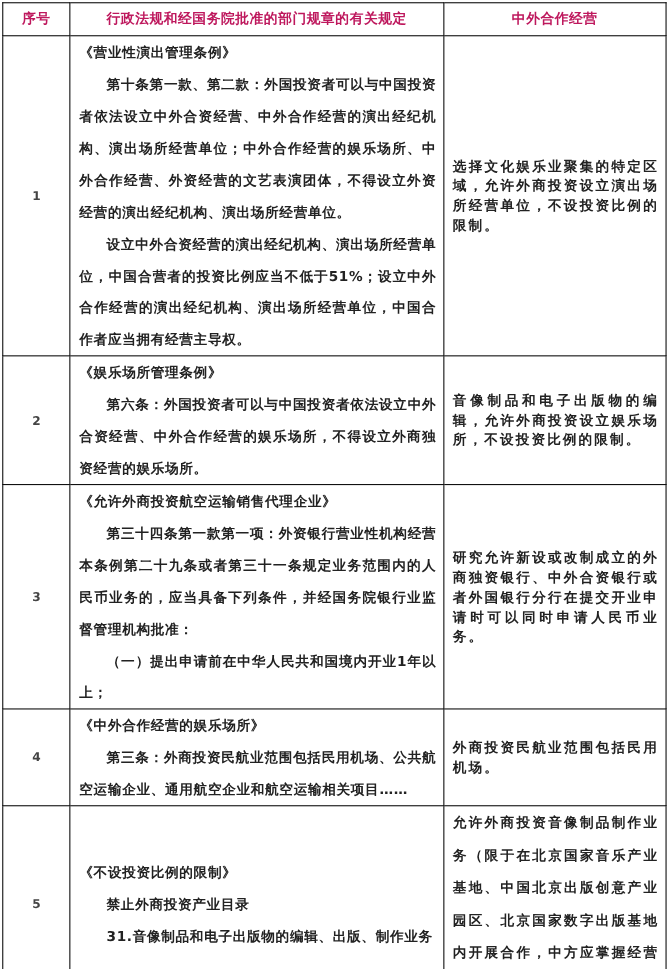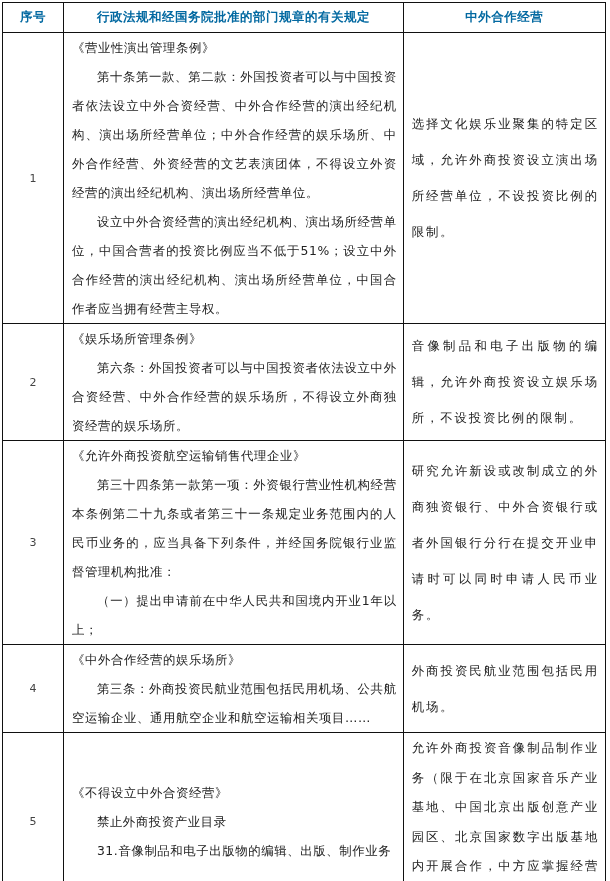--- a/index.html
+++ b/index.html
@@ -21,29 +21,30 @@
       top: 2px;
       width: 604px;
       border-collapse: collapse;
       table-layout: fixed;
     }
     .tbl td, .tbl th {
       border: 1.5px solid #111111;
       padding: 0;
       vertical-align: middle;
       overflow: hidden;
+      font-weight: bold;
     }
     .col-num { width: 61px; }
     .col-law { width: 339px; }
     .col-adj { width: 202px; }
     .tbl th {
       height: 29px;
       font-size: 12.5px;
       font-weight: bold;
-      color: #0369a1;
+      color: #be185d;
       text-align: center;
       letter-spacing: 0.5px;
     }
     .num-cell {
       text-align: center;
       font-size: 11px;
       color: #444;
     }
     .law-cell {
       padding: 0 6px 0 8px !important;
@@ -53,21 +54,21 @@
       color: #222;
     }
     .law-cell p {
       margin: 0;
       text-align: justify;
     }
     .law-cell .indent { text-indent: 2em; }
     .adj-cell {
       padding: 0 6px 0 8px !important;
       font-size: 12.4px;
-      line-height: 36px;
+      line-height: 18px;
       letter-spacing: 1.9px;
       color: #222;
       text-align: justify;
     }
     .adj-cell.tight { letter-spacing: 1.6px; line-height: 29.5px; }
     .r1 { height: 281px; }
     .r2 { height: 114px; }
     .r3 { height: 197px; }
     .r4 { height: 82px; }
     .r5 { height: 171px; }
@@ -124,20 +125,20 @@
       <td class="law-cell">
         <p>《中外合作经营的娱乐场所》</p>
         <p class="indent">第三条：外商投资民航业范围包括民用机场、公共航空运输企业、通用航空企业和航空运输相关项目……</p>
       </td>
       <td class="adj-cell">外商投资民航业范围包括民用机场。</td>
     </tr>
 
     <tr class="r5">
       <td class="num-cell">5</td>
       <td class="law-cell">
-        <p>《不得设立中外合资经营》</p>
+        <p>《不设投资比例的限制》</p>
         <p class="indent">禁止外商投资产业目录</p>
         <p class="indent">31.音像制品和电子出版物的编辑、出版、制作业务</p>
       </td>
       <td class="adj-cell tight">允许外商投资音像制品制作业务（限于在北京国家音乐产业基地、中国北京出版创意产业园区、北京国家数字出版基地内开展合作，中方应掌握经营主导权和内容终审权）。</td>
     </tr>
   </tbody>
 </table>
 
 </body></html>

